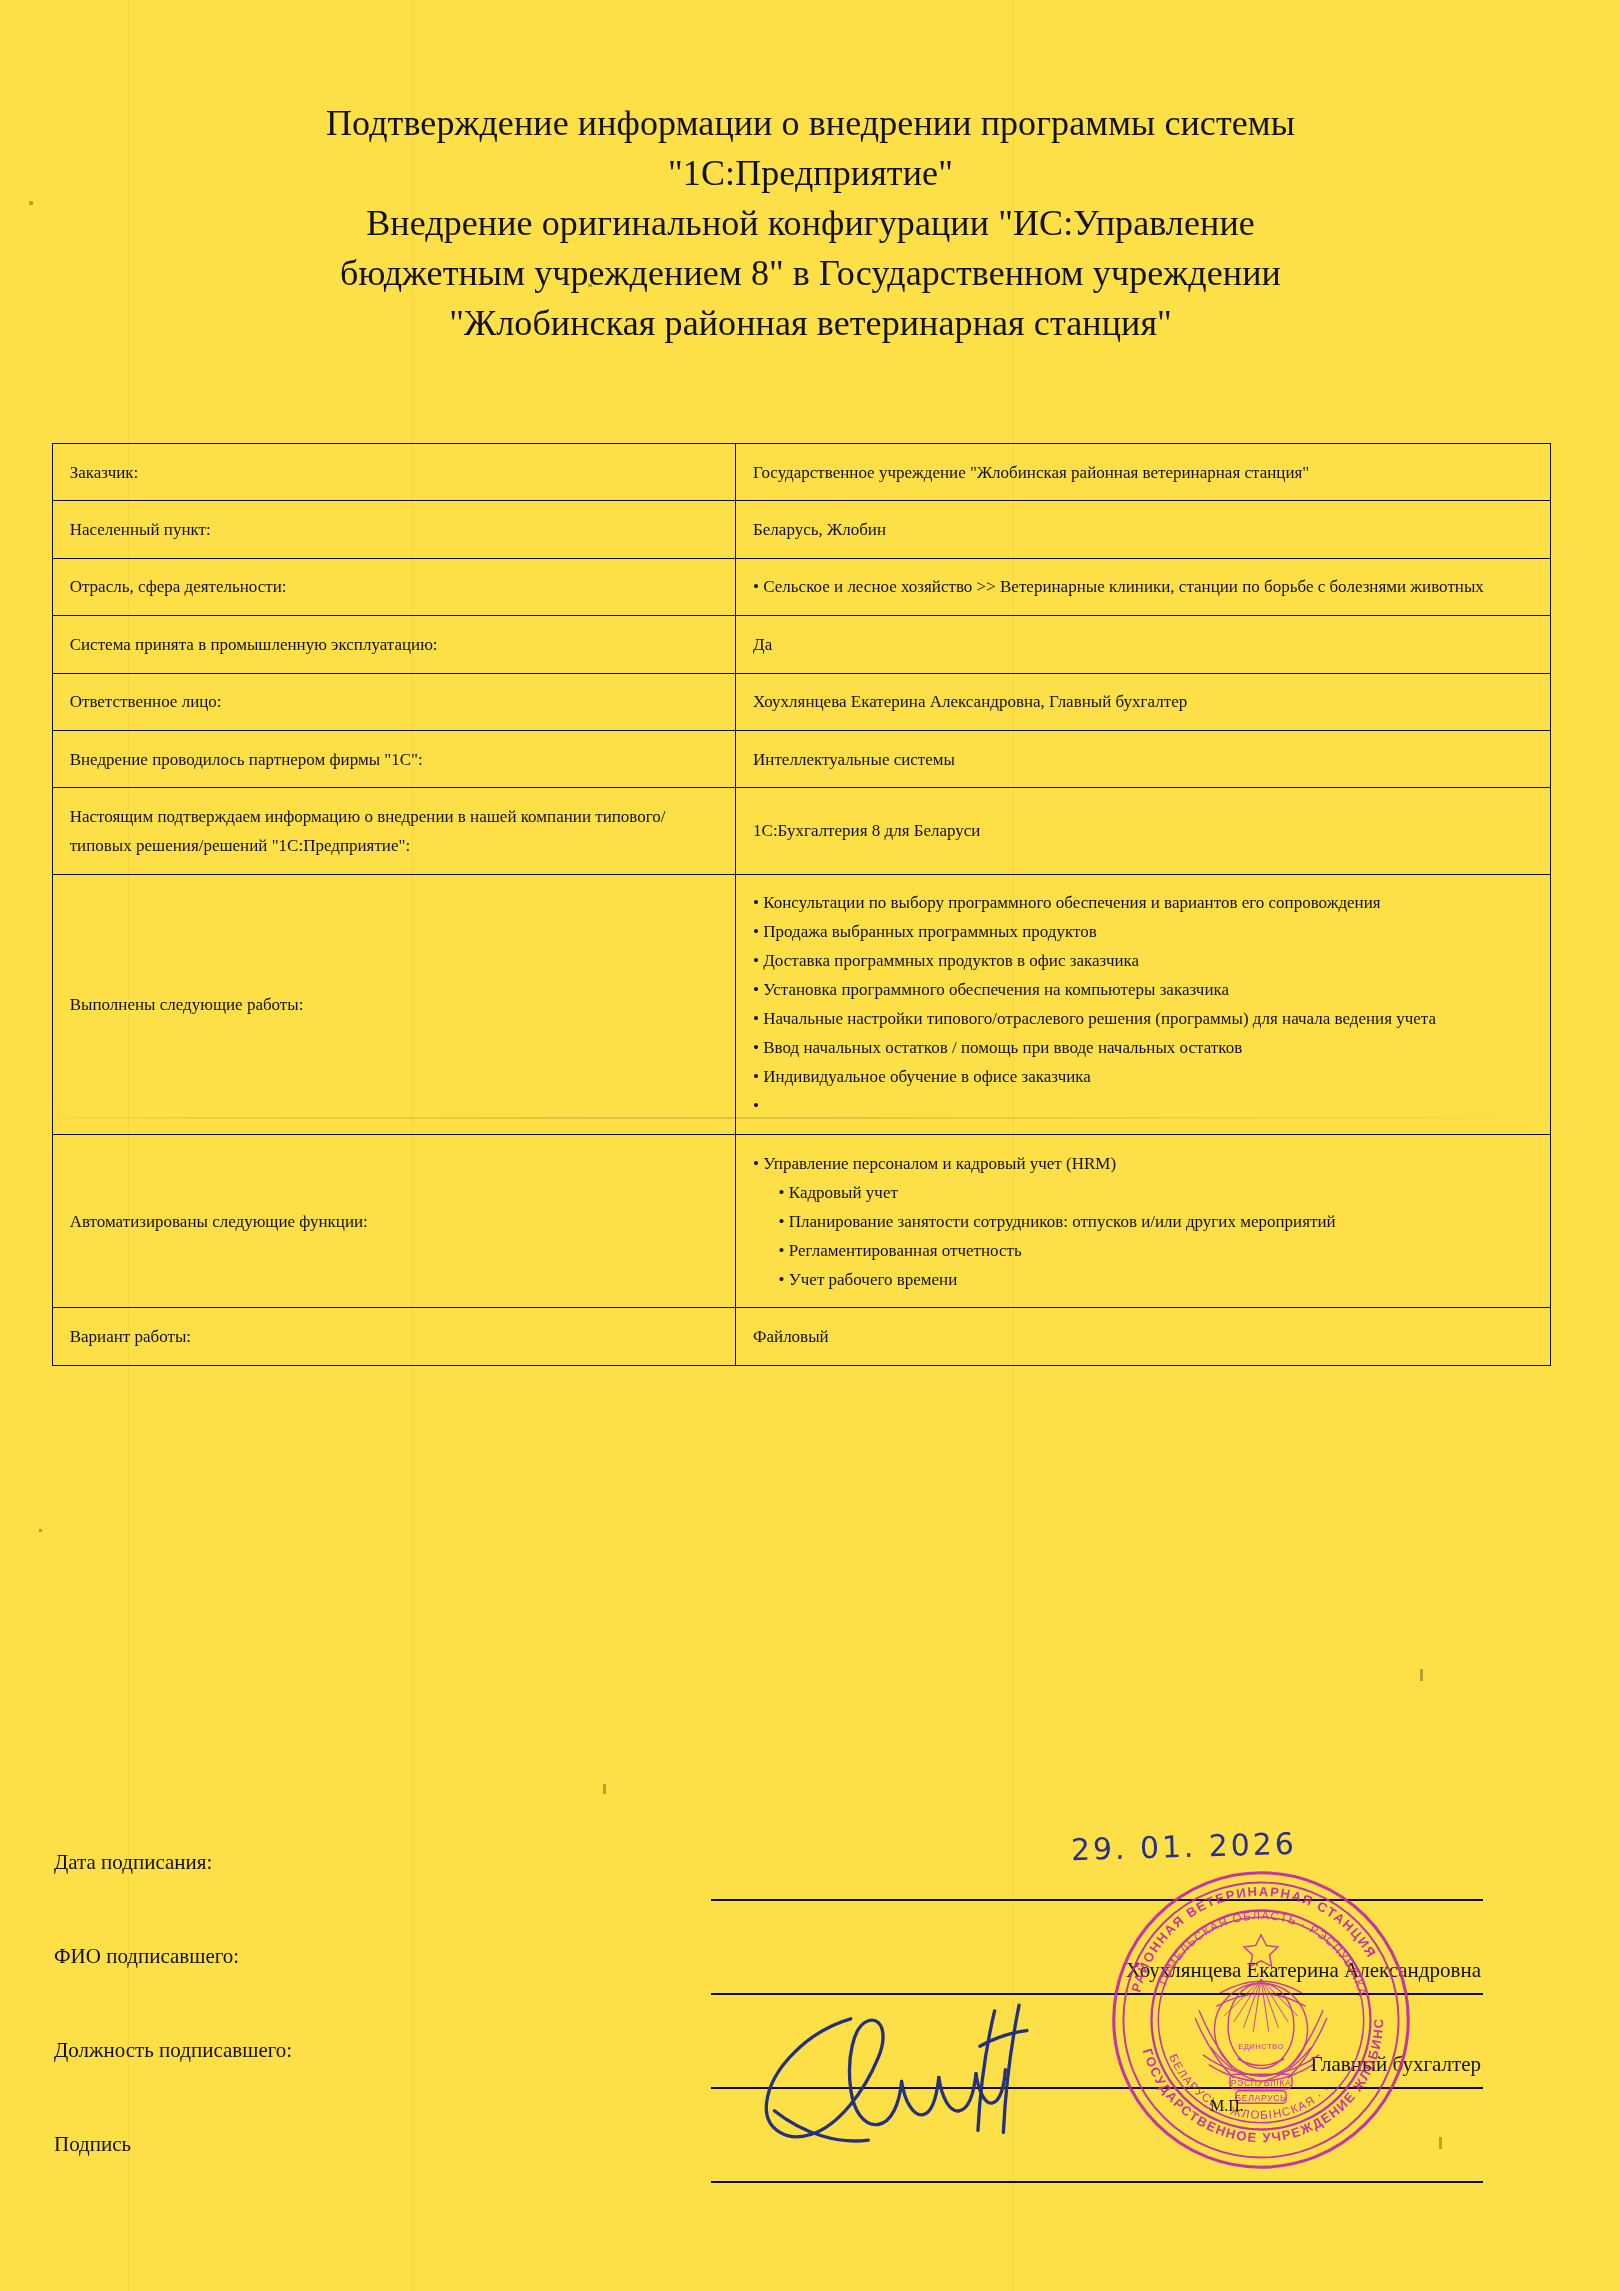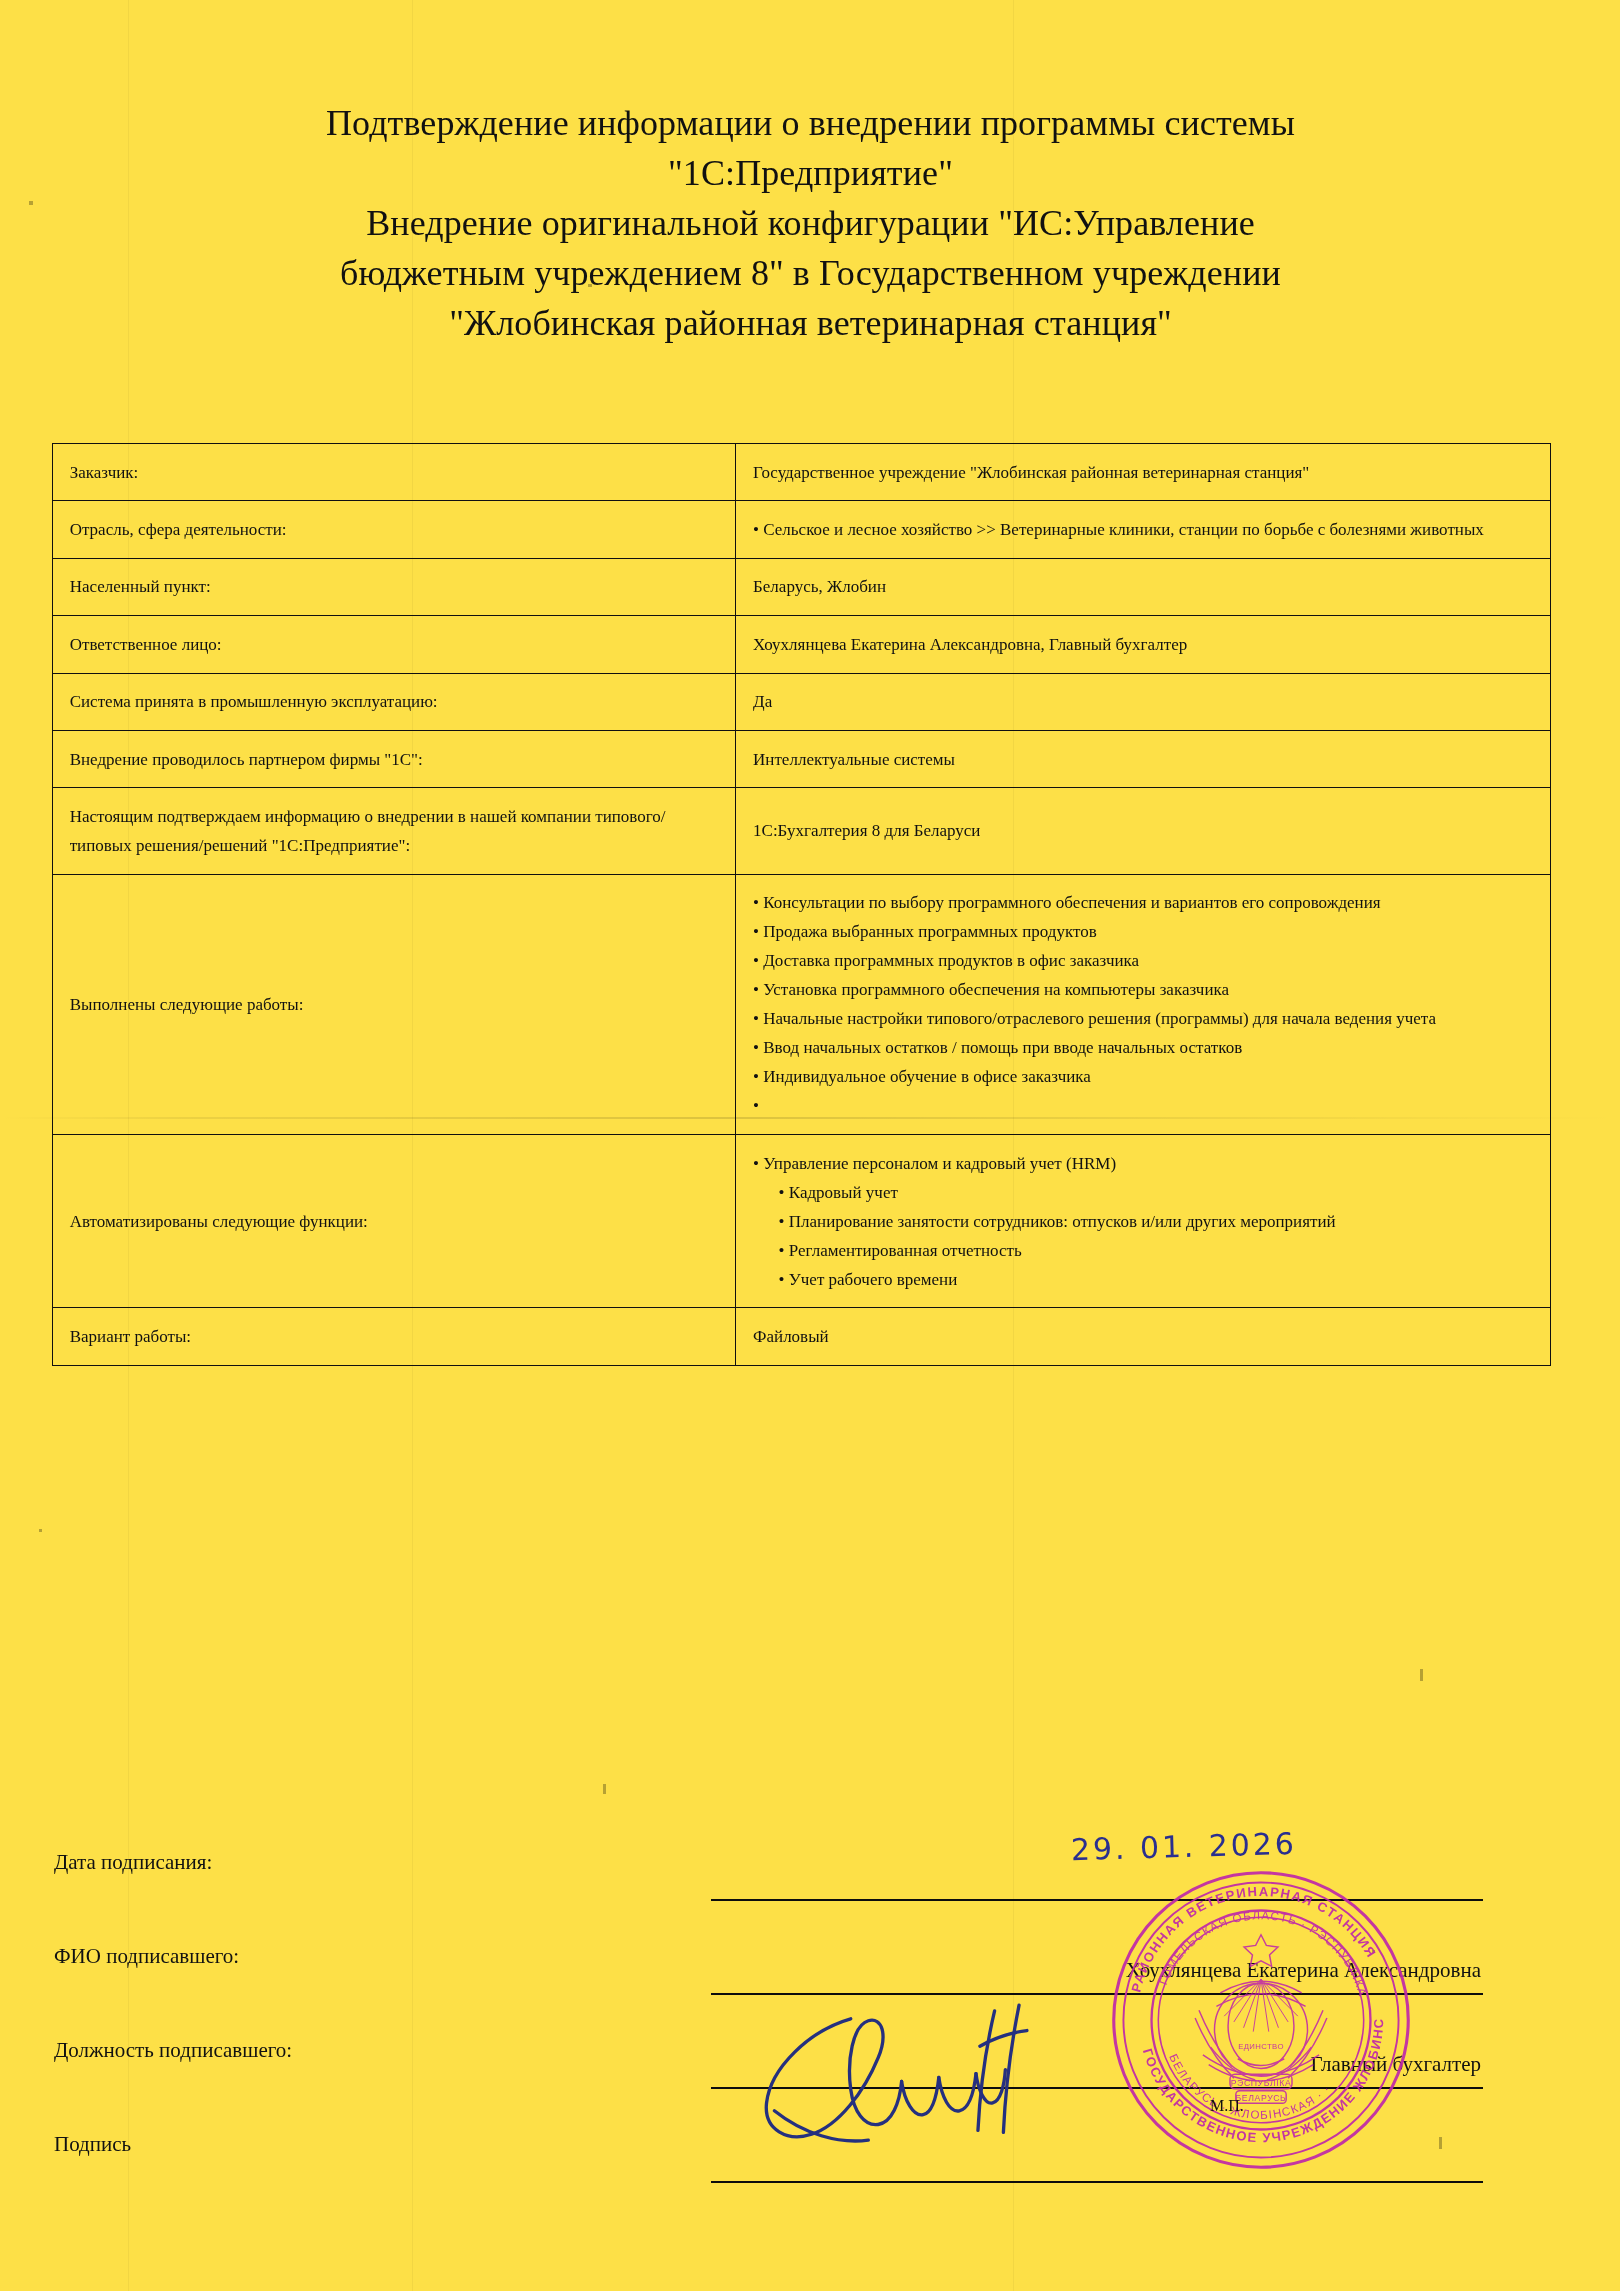--- a/index.html
+++ b/index.html
@@ -175,34 +175,34 @@
     <span class="tline">"Жлобинская районная ветеринарная станция"</span>
   </div>
 
   <table class="info-table">
     <tbody>
       <tr>
         <td class="lbl">Заказчик:</td>
         <td class="val">Государственное учреждение "Жлобинская районная ветеринарная станция"</td>
       </tr>
       <tr>
+        <td class="lbl">Населенный пункт:</td>
+        <td class="val">Беларусь, Жлобин</td>
+      </tr>
+      <tr>
         <td class="lbl">Отрасль, сфера деятельности:</td>
         <td class="val">• Сельское и лесное хозяйство &gt;&gt; Ветеринарные клиники, станции по борьбе с болезнями животных</td>
       </tr>
       <tr>
-        <td class="lbl">Населенный пункт:</td>
-        <td class="val">Беларусь, Жлобин</td>
+        <td class="lbl">Система принята в промышленную эксплуатацию:</td>
+        <td class="val">Да</td>
       </tr>
       <tr>
         <td class="lbl">Ответственное лицо:</td>
         <td class="val">Хоухлянцева Екатерина Александровна, Главный бухгалтер</td>
-      </tr>
-      <tr>
-        <td class="lbl">Система принята в промышленную эксплуатацию:</td>
-        <td class="val">Да</td>
       </tr>
       <tr>
         <td class="lbl">Внедрение проводилось партнером фирмы "1С":</td>
         <td class="val">Интеллектуальные системы</td>
       </tr>
       <tr>
         <td class="lbl">Настоящим подтверждаем информацию о внедрении в нашей компании типового/типовых решения/решений "1С:Предприятие":</td>
         <td class="val">1С:Бухгалтерия 8 для Беларуси</td>
       </tr>
 

